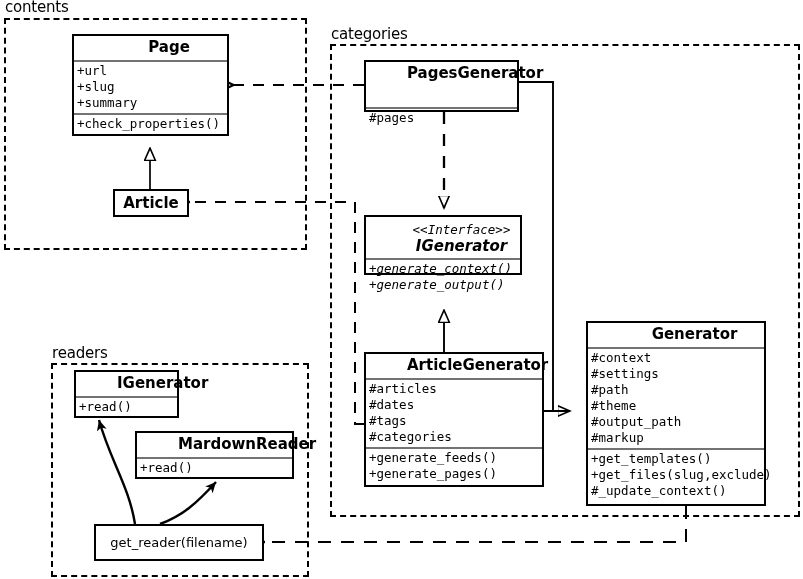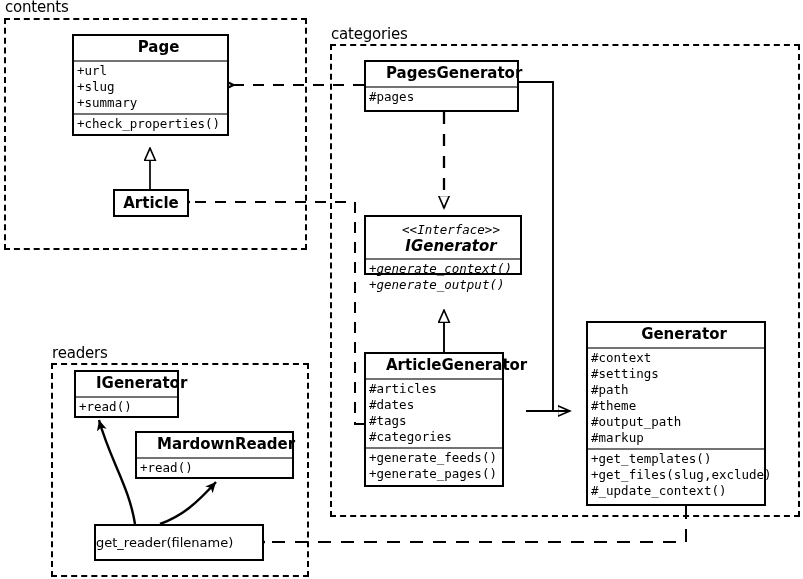--- a/index.html
+++ b/index.html
@@ -48,23 +48,24 @@
     background: #ffffff;
     display: flex;
     flex-direction: column;
   }
   .uml .name-cmp {
     box-sizing: border-box;
     text-align: center;
     font-weight: bold;
     font-size: 15px;
     color: #000;
-    padding: 3px 4px 4px 20px;
+    padding: 3px 4px 4px 4px;
     line-height: 1.12;
     font-family: "DejaVu Sans", sans-serif;
+    margin-left: 37px;
   }
   .uml .stereo {
     display: block;
     font-weight: normal;
     font-size: 12.5px;
     font-family: "DejaVu Sans Mono", monospace;
     line-height: 1.25;
   }
   .uml .cmp {
     box-sizing: border-box;
@@ -79,20 +80,21 @@
   .uml .cmp div { white-space: nowrap; }
 
   
   .plainbox {
     position: absolute;
     box-sizing: border-box;
     border: 2px solid #000;
     background: #ffffff;
     display: flex;
     align-items: center;
+    justify-content: center;
     font-family: "DejaVu Sans", sans-serif;
     font-size: 13px;
     color: #000;
     white-space: nowrap;
   }
   .name-only {
     position: absolute;
     box-sizing: border-box;
     border: 2px solid #000;
     background: #fff;
@@ -186,39 +188,39 @@
     </div>
     <div class="cmp">
       <div>+check_properties()</div>
     </div>
   </div>
 
   <div class="name-only" style="left:113px; top:189px; width:76px; height:28px;">
     <span>Article</span>
   </div>
 
-  <div class="uml" style="left:364px; top:60px; width:155px; height:52px;">
+  <div class="uml" style="left:364px; top:60px; width:155px; height:52px;gap:21px;">
     <div class="name-cmp">PagesGenerator</div>
     <div class="cmp">
       <div>#pages</div>
     </div>
   </div>
 
   <div class="uml" style="left:364px; top:215px; width:158px; height:60px;font-style:italic;">
     <div class="name-cmp" style="padding-top:5px;">
       <span class="stereo">&lt;&lt;Interface&gt;&gt;</span>
       <span>IGenerator</span>
     </div>
     <div class="cmp">
       <div>+generate_context()</div>
       <div>+generate_output()</div>
     </div>
   </div>
 
-  <div class="uml" style="left:364px; top:352px; width:140px; height:135px;">
+  <div class="uml" style="left:364px; top:352px; width:180px; height:135px;">
     <div class="name-cmp">ArticleGenerator</div>
     <div class="cmp">
       <div>#articles</div>
       <div>#dates</div>
       <div>#tags</div>
       <div>#categories</div>
     </div>
     <div class="cmp">
       <div>+generate_feeds()</div>
       <div>+generate_pages()</div>

